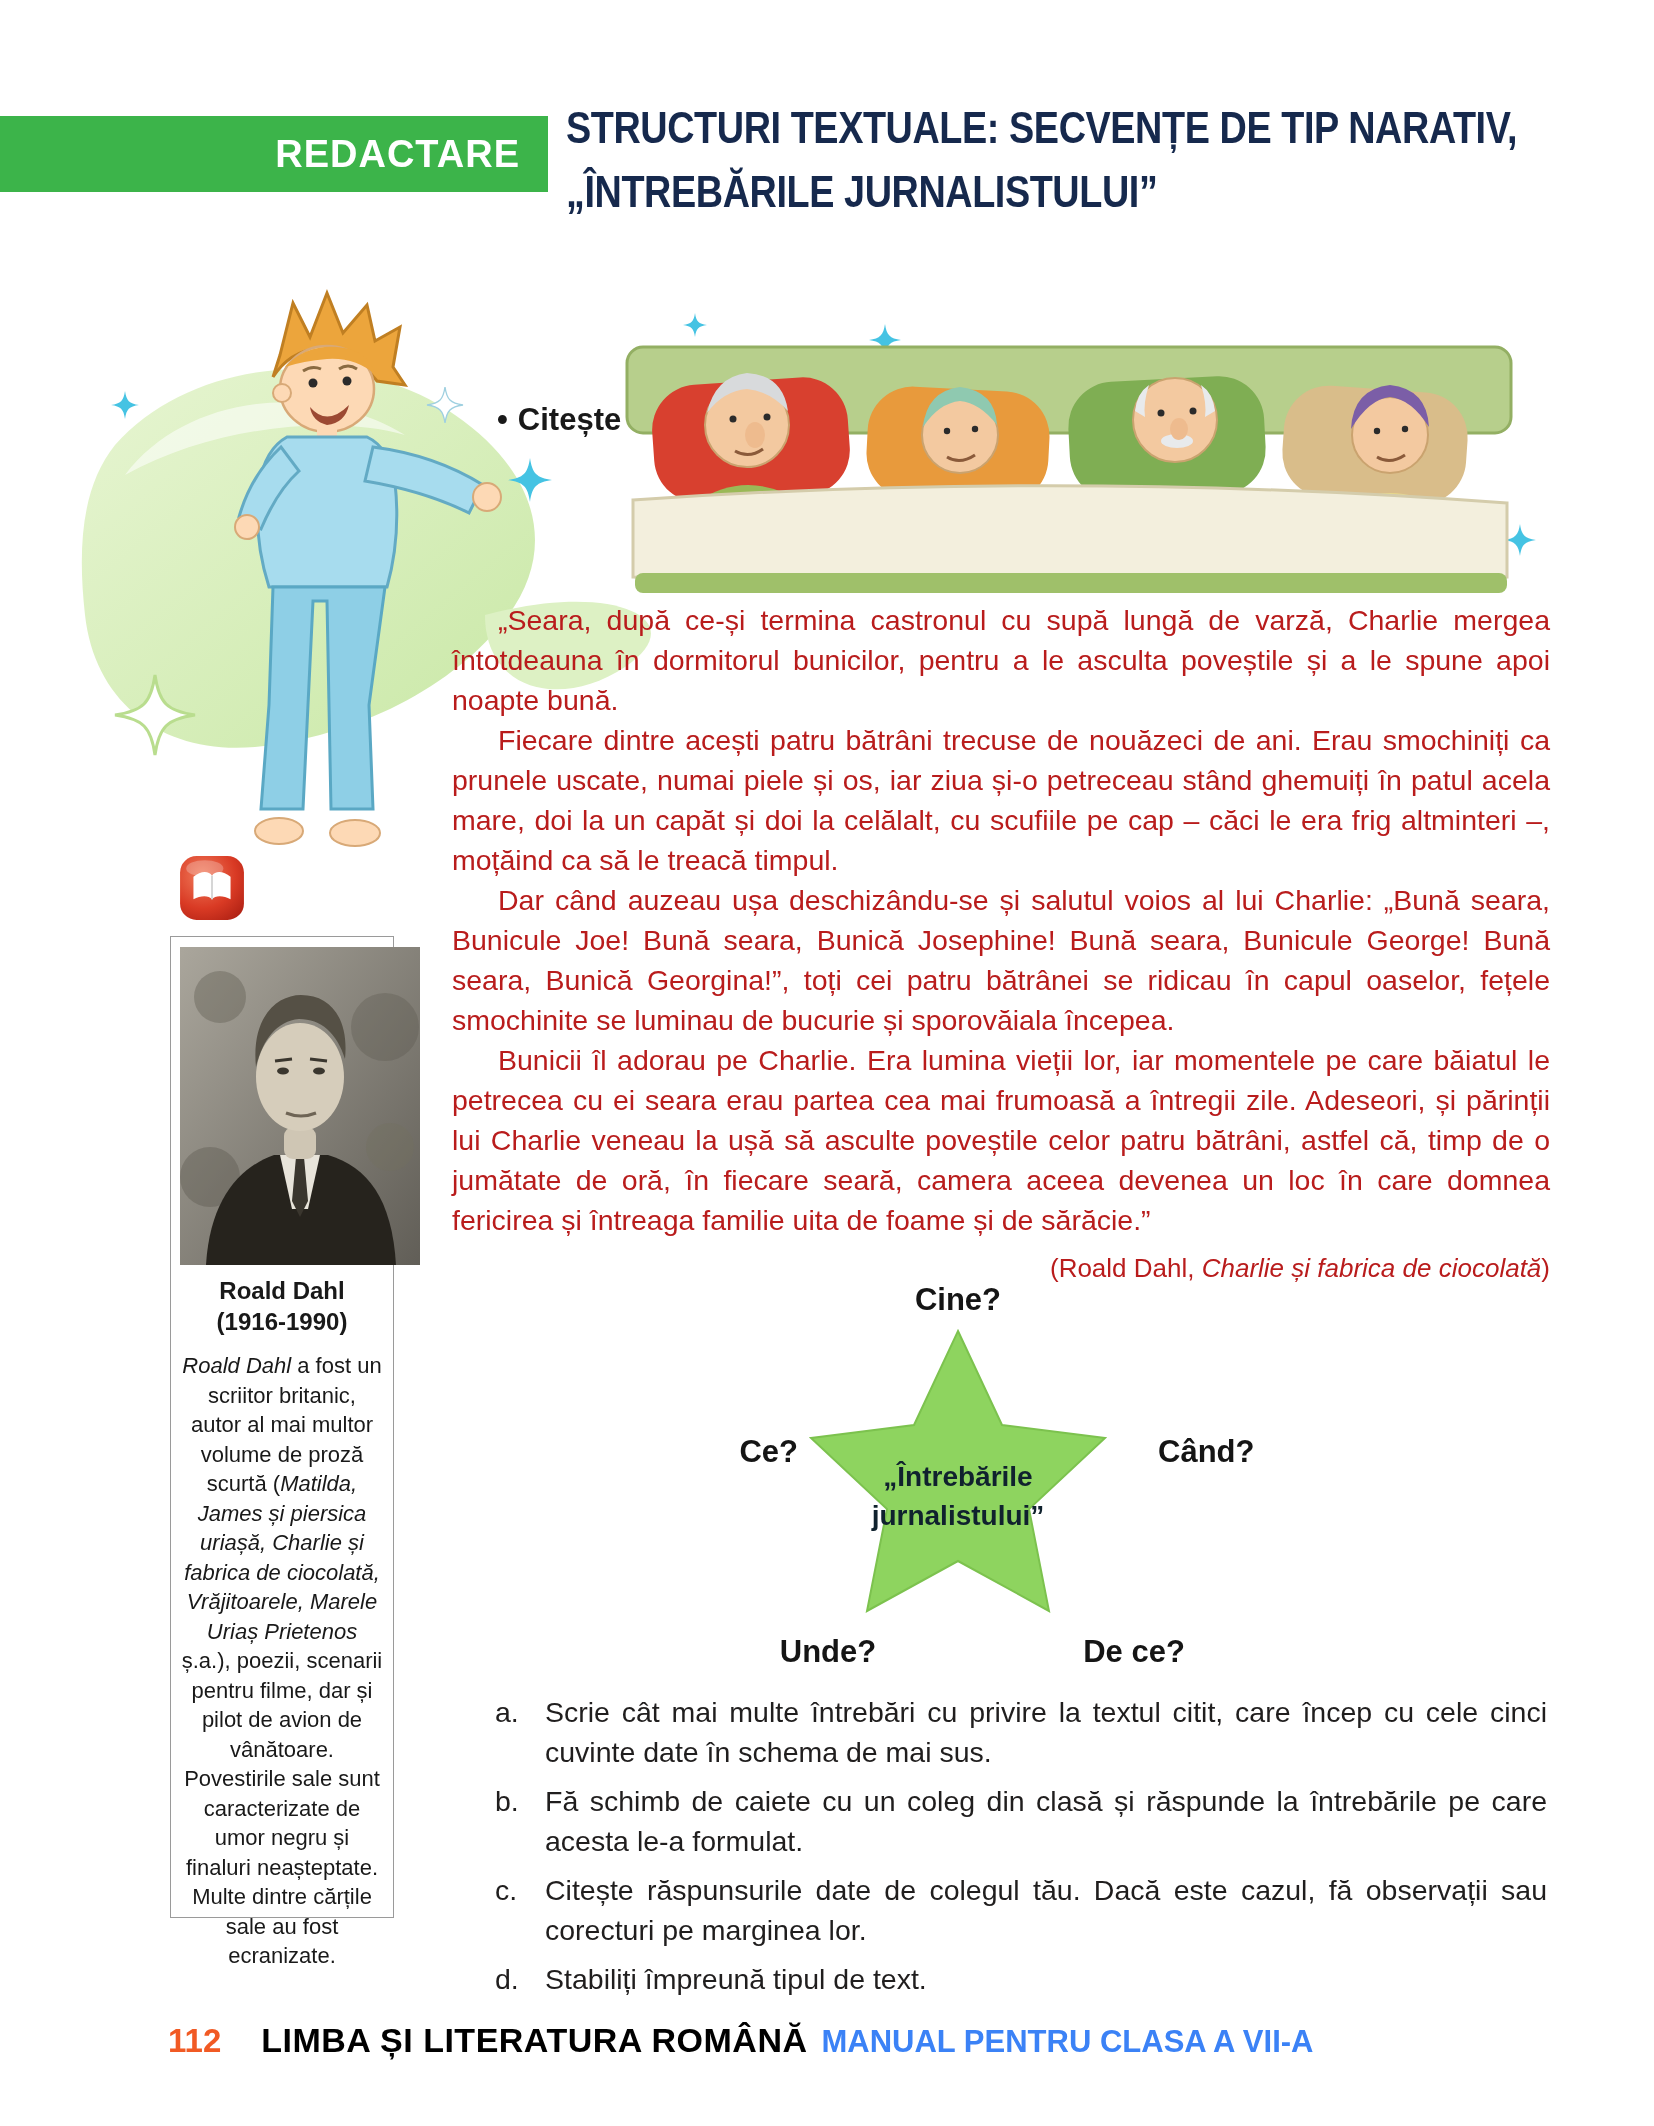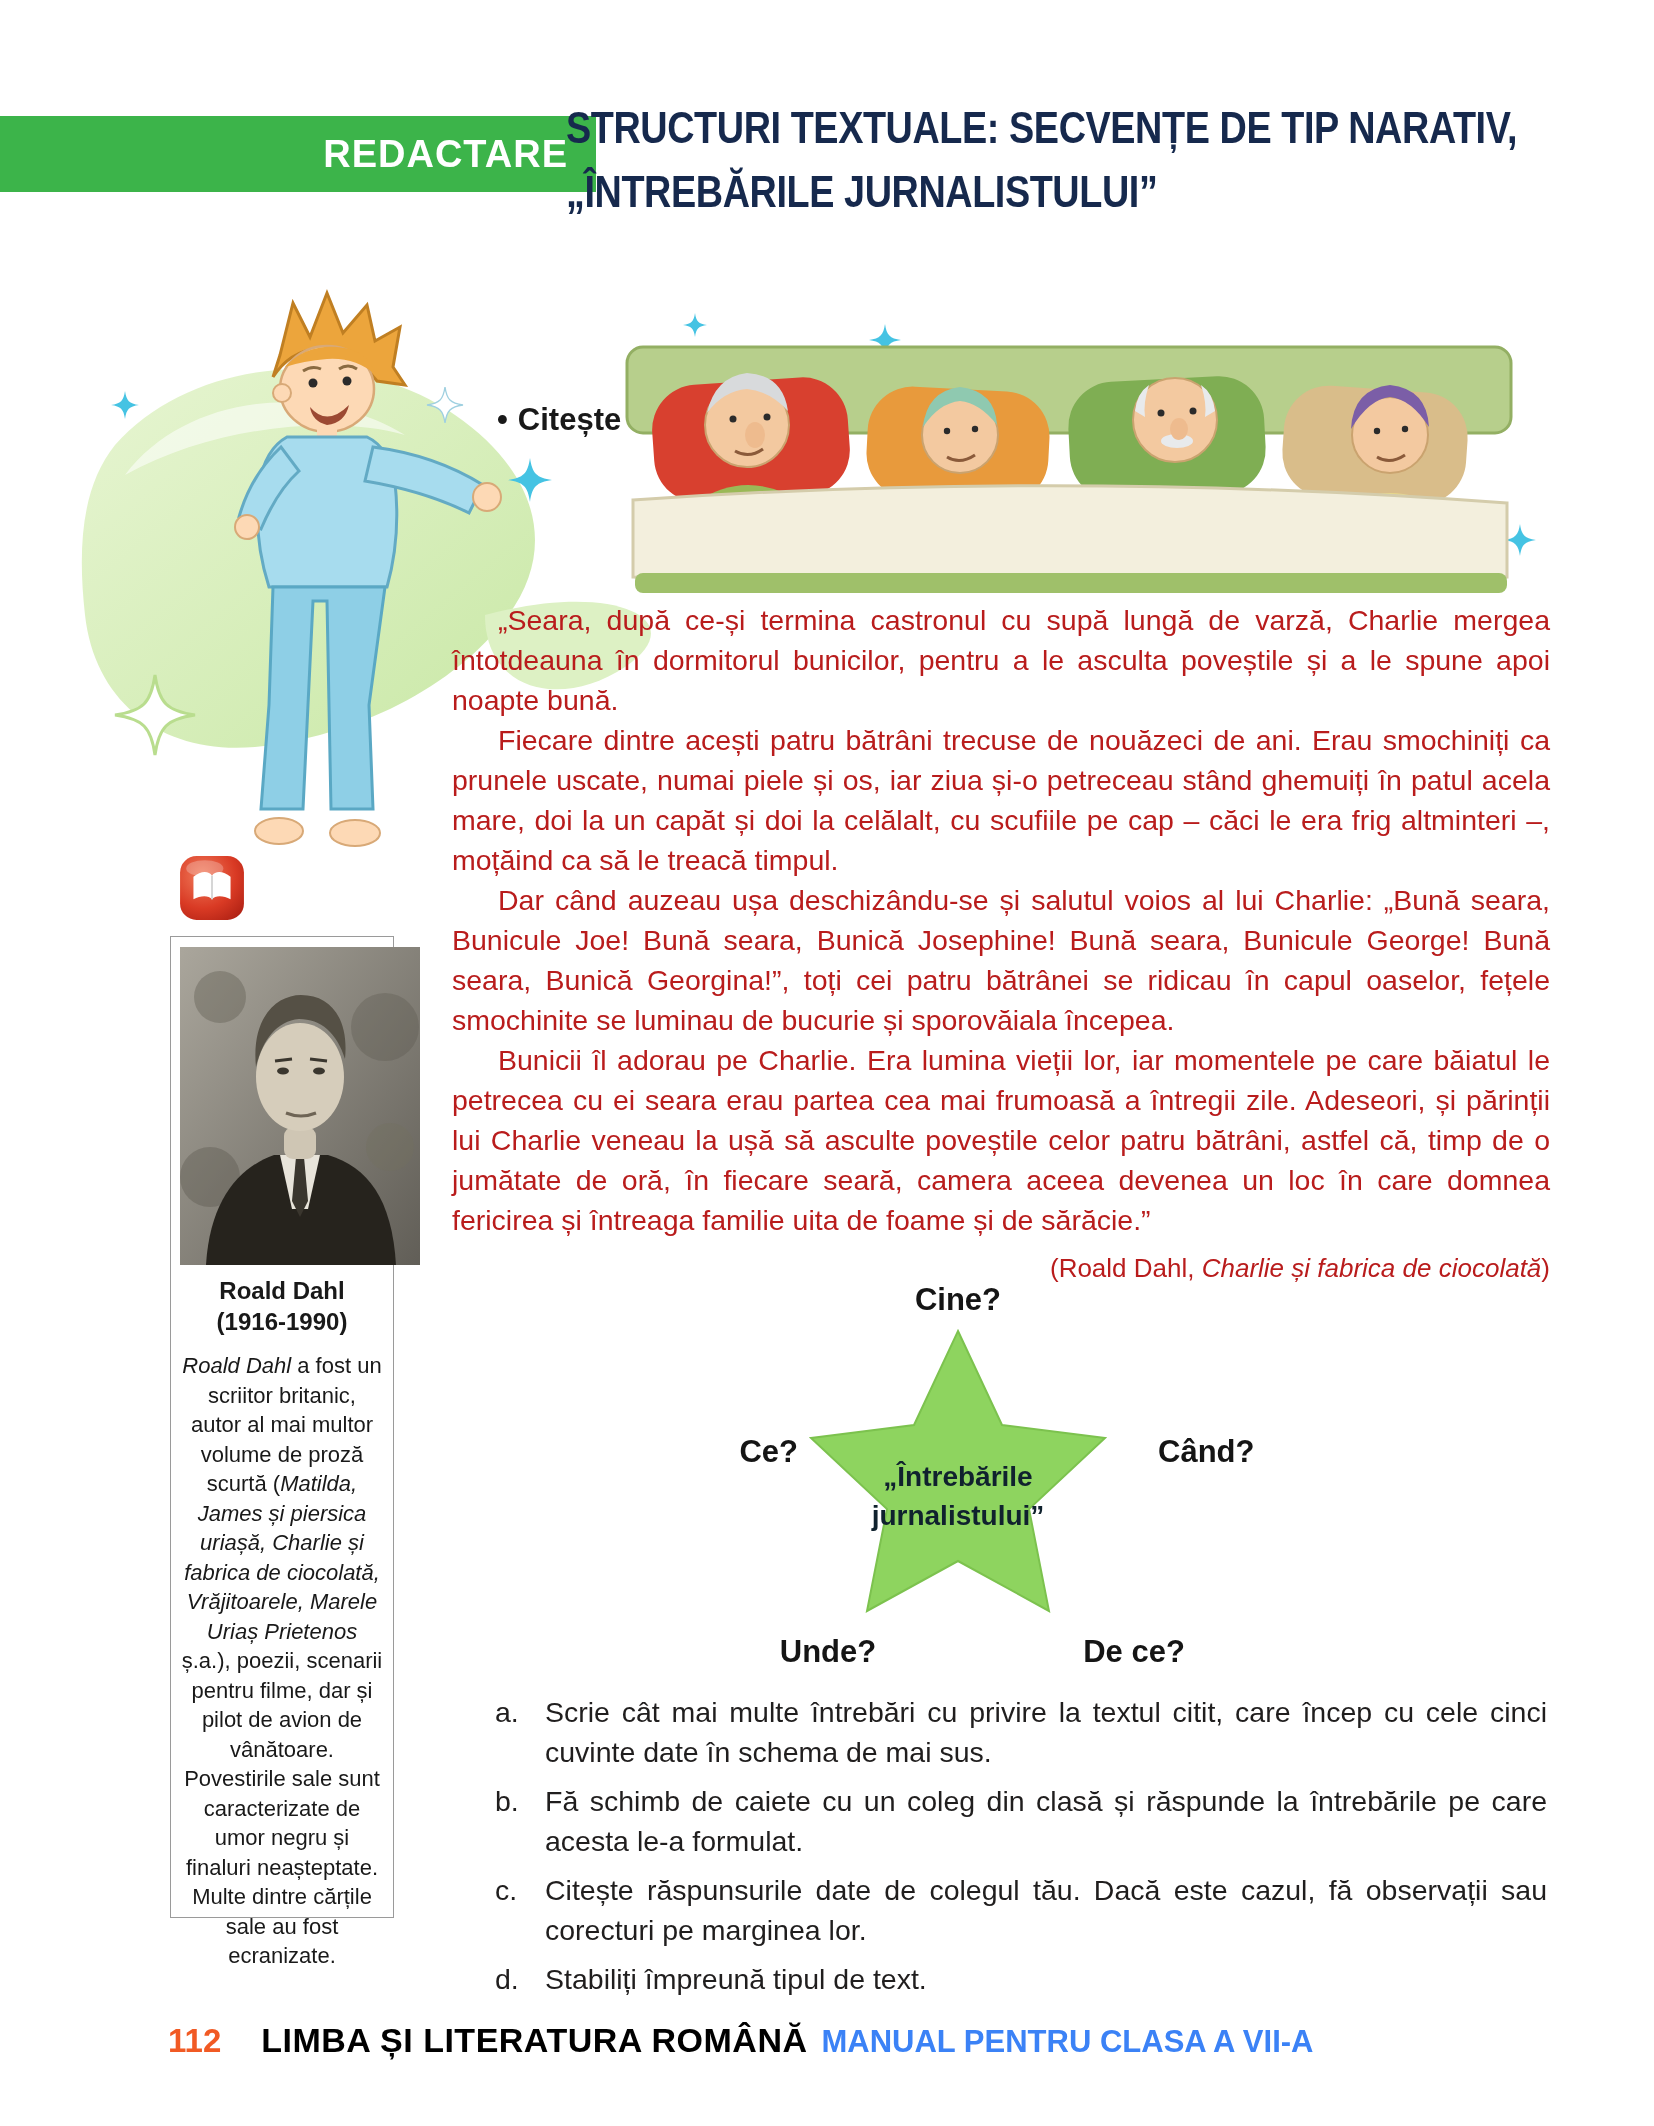--- a/index.html
+++ b/index.html
@@ -1,20 +1,20 @@
 <!DOCTYPE html>
 <html lang="ro"><head>
 <meta charset="utf-8">
 <style>
   html,body{margin:0;padding:0;background:#e8e8e8;}
   .page{position:relative;width:1654px;height:2126px;background:#ffffff;margin:0 auto;
         font-family:"Liberation Sans",sans-serif;color:#1e1c1c;overflow:hidden;}
 
   
-  .section-tab{position:absolute;left:0;top:116px;width:596px;height:76px;background:#3cb44a;
+  .section-tab{position:absolute;left:0;top:116px;width:548px;height:76px;background:#3cb44a;
 eme        border-radius:0 16px 16px 0;display:flex;align-items:center;justify-content:flex-end;
         padding-right:28px;box-sizing:border-box;}
   .section-tab .tab-label{color:#ffffff;font-weight:bold;font-size:38px;letter-spacing:1px;}
   .page-title{position:absolute;left:566px;top:96px;width:1050px;color:#16294d;font-weight:bold;}
   .title-line{font-size:45px;line-height:64px;white-space:nowrap;}
   .cond{display:inline-block;transform:scaleX(0.84);transform-origin:0 50%;letter-spacing:-0.5px;}
 
   
   .instruction{position:absolute;left:497px;top:402px;font-size:31px;font-weight:bold;color:#191919;}
   .instruction .bullet{margin-right:10px;}

